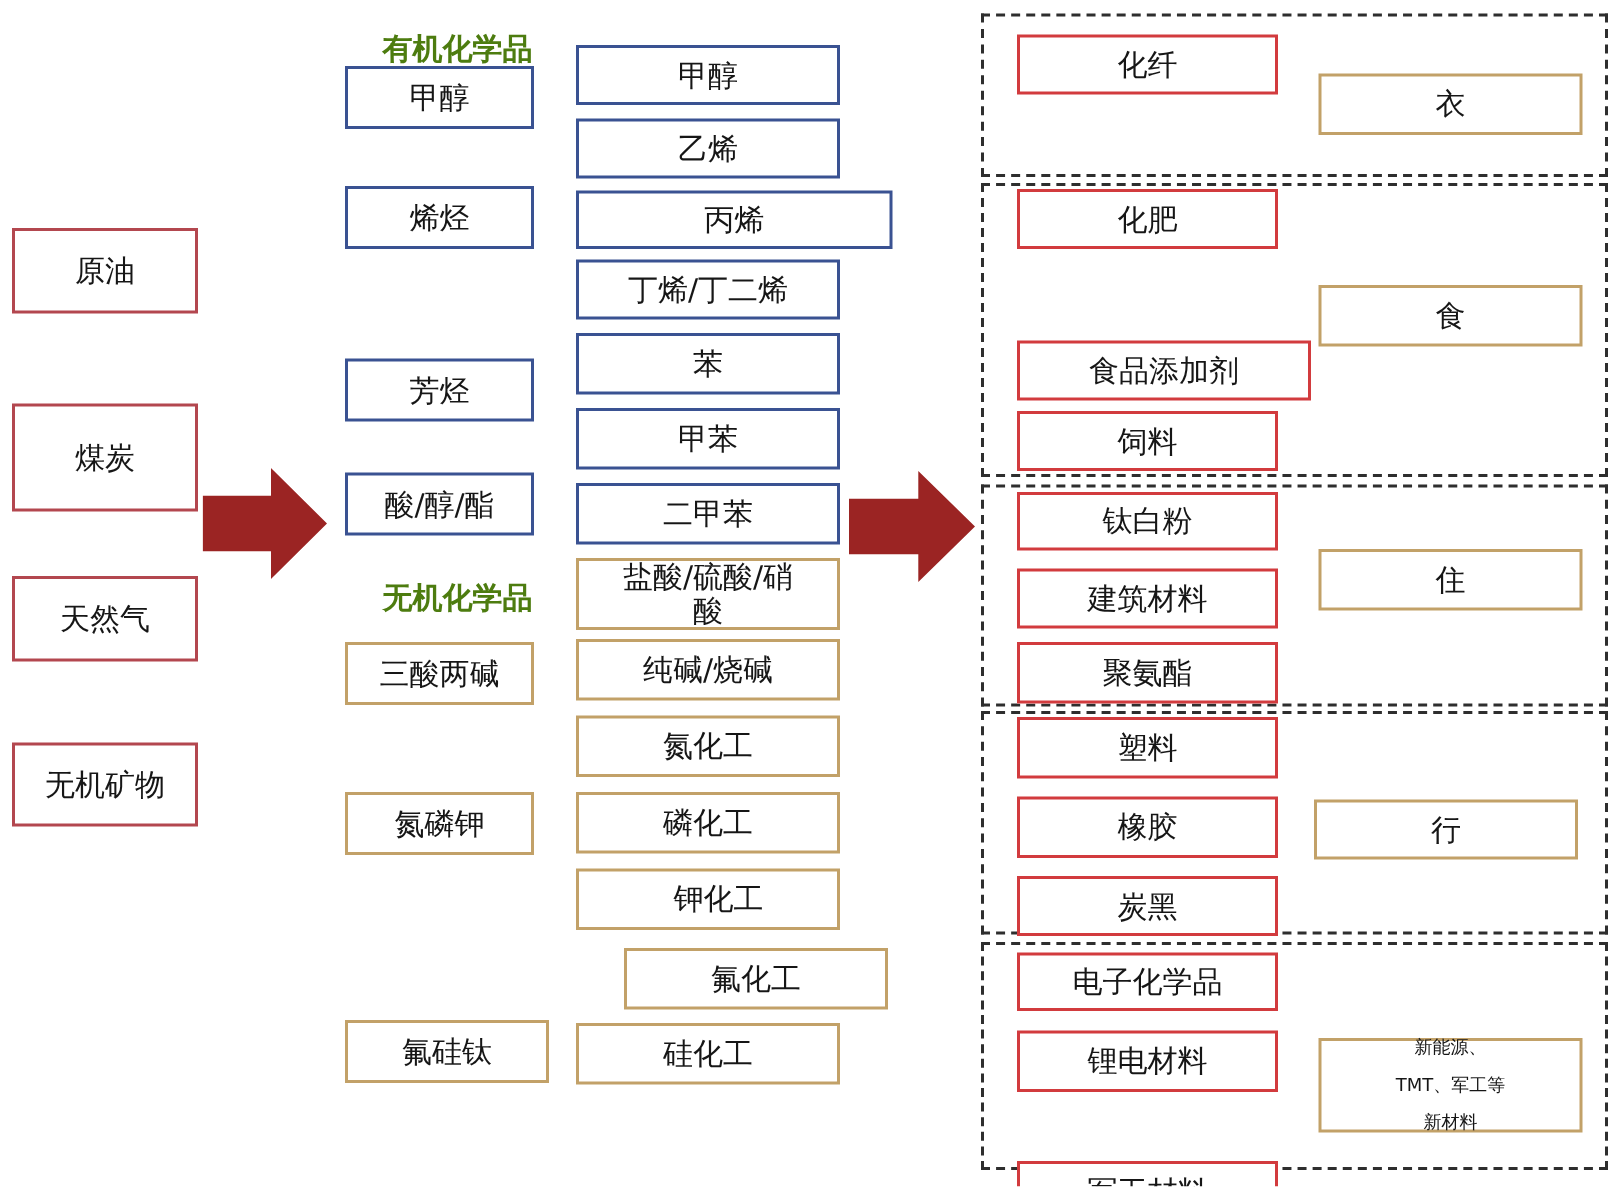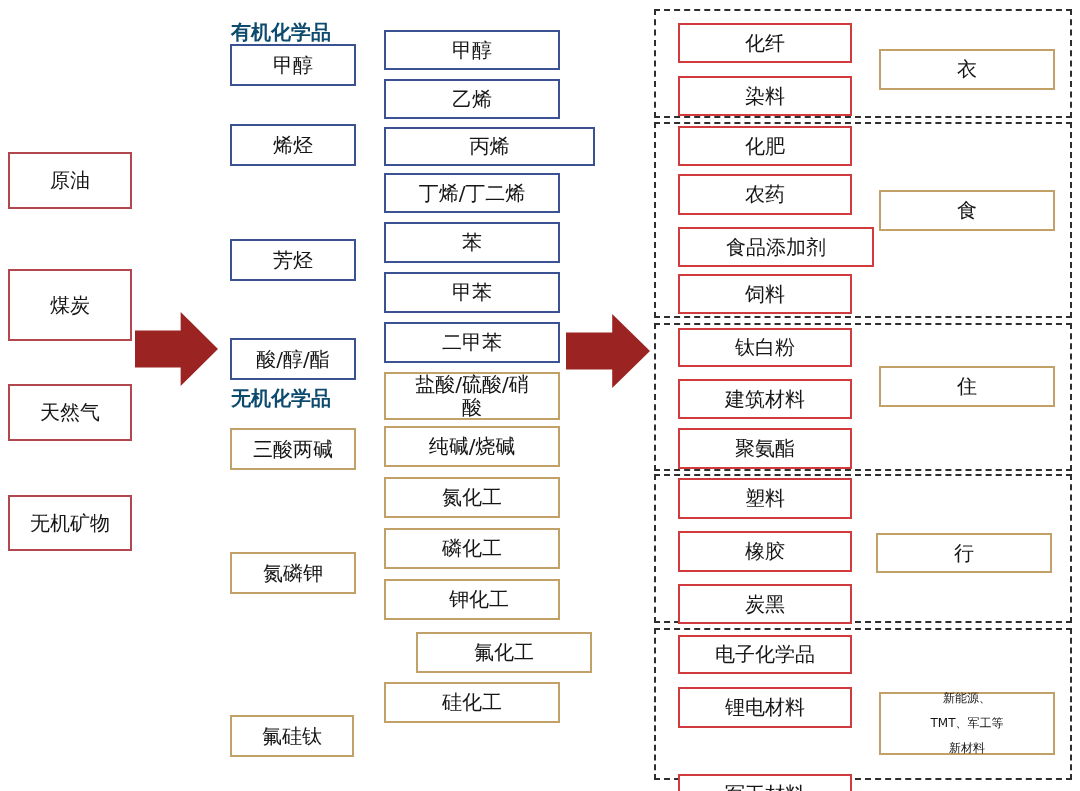--- a/index.html
+++ b/index.html
@@ -24,24 +24,24 @@
     white-space: pre-line;
     line-height: 1.15;
   }
   .red-dark  { border: 2px solid #b3474f; }
   .blue      { border: 2px solid #3a5292; }
   .tan       { border: 2px solid #c2a168; }
   .red-bright{ border: 2px solid #d23b3e; }
   .hdr {
     position: absolute;
     width: 124px;
-    text-align: left;
+    text-align: right;
     font-weight: bold;
     font-size: 20px;
-    color: #0c4a6e;
+    color: #4d7c0f;
   }
   .group {
     position: absolute;
     border: 2px dashed #2e2e2e;
     background: transparent;
   }
   .arrow {
     position: absolute;
     background: #9b2423;
     -webkit-clip-path: polygon(0 25%, 55% 25%, 55% 0, 100% 50%, 55% 100%, 55% 75%, 0 75%);
@@ -60,25 +60,25 @@
   <div class="box red-dark" style="left:8px; top:495px; width:124px; height:56px;">无机矿物</div>
 
   <div class="arrow" style="left:135px; top:312px; width:83px; height:74px;"></div>
 
   <div class="hdr" style="left:231px; top:19px;">有机化学品</div>
   <div class="hdr" style="left:231px; top:385px;">无机化学品</div>
 
   <div class="box blue" style="left:230px; top:44px; width:126px; height:42px;">甲醇</div>
   <div class="box blue" style="left:230px; top:124px; width:126px; height:42px;">烯烃</div>
   <div class="box blue" style="left:230px; top:239px; width:126px; height:42px;">芳烃</div>
-  <div class="box blue" style="left:230px; top:315px; width:126px; height:42px;margin-top:23px;">酸/醇/酯</div>
+  <div class="box blue" style="left:230px; top:315px; width:126px; height:42px;">酸/醇/酯</div>
 
   <div class="box tan" style="left:230px; top:428px; width:126px; height:42px;">三酸两碱</div>
-  <div class="box tan" style="left:230px; top:528px; width:126px; height:42px;margin-top:24px;">氮磷钾</div>
-  <div class="box tan" style="left:230px; top:715px; width:124px; height:42px;">氟硅钛</div>
+  <div class="box tan" style="left:230px; top:528px; width:126px; height:42px;">氮磷钾</div>
+  <div class="box tan" style="left:230px; top:680px; width:136px; height:42px;">氟硅钛</div>
 
   <div class="box blue" style="left:384px; top:30px; width:176px; height:40px;">甲醇</div>
   <div class="box blue" style="left:384px; top:79px; width:176px; height:40px;">乙烯</div>
   <div class="box blue" style="left:384px; top:127px; width:211px; height:39px;">丙烯</div>
   <div class="box blue" style="left:384px; top:173px; width:176px; height:40px;">丁烯/丁二烯</div>
   <div class="box blue" style="left:384px; top:222px; width:176px; height:41px;">苯</div>
   <div class="box blue" style="left:384px; top:272px; width:176px; height:41px;">甲苯</div>
   <div class="box blue" style="left:384px; top:322px; width:176px; height:41px;">二甲苯</div>
 
   <div class="box tan" style="left:384px; top:372px; width:176px; height:48px;">盐酸/硫酸/硝
@@ -87,26 +87,24 @@
   <div class="box tan" style="left:384px; top:477px; width:176px; height:41px;">氮化工</div>
   <div class="box tan" style="left:384px; top:528px; width:176px; height:41px;">磷化工</div>
   <div class="box tan" style="left:384px; top:579px; width:176px; height:41px;padding-left:14px;">钾化工</div>
   <div class="box tan" style="left:384px; top:632px; width:176px; height:41px;margin-left:32px;">氟化工</div>
   <div class="box tan" style="left:384px; top:682px; width:176px; height:41px;">硅化工</div>
 
   <div class="arrow" style="left:566px; top:314px; width:84px; height:74px;"></div>
 
   <div class="group" style="left:654px; top:9px; width:418px; height:109px;"></div>
   <div class="box red-bright" style="left:678px; top:23px; width:174px; height:40px;">化纤</div>
-  <div class="box red-bright" style="left:678px; top:76px; width:174px; height:40px;">染料</div>
   <div class="box tan" style="left:879px; top:49px; width:176px; height:41px;">衣</div>
 
   <div class="group" style="left:654px; top:122px; width:418px; height:196px;"></div>
   <div class="box red-bright" style="left:678px; top:126px; width:174px; height:40px;">化肥</div>
-  <div class="box red-bright" style="left:678px; top:174px; width:174px; height:41px;">农药</div>
   <div class="box red-bright" style="left:678px; top:227px; width:196px; height:40px;">食品添加剂</div>
   <div class="box red-bright" style="left:678px; top:274px; width:174px; height:40px;">饲料</div>
   <div class="box tan" style="left:879px; top:190px; width:176px; height:41px;">食</div>
 
   <div class="group" style="left:654px; top:323px; width:418px; height:148px;"></div>
   <div class="box red-bright" style="left:678px; top:328px; width:174px; height:39px;">钛白粉</div>
   <div class="box red-bright" style="left:678px; top:379px; width:174px; height:40px;">建筑材料</div>
   <div class="box red-bright" style="left:678px; top:428px; width:174px; height:41px;">聚氨酯</div>
   <div class="box tan" style="left:879px; top:366px; width:176px; height:41px;">住</div>
 

